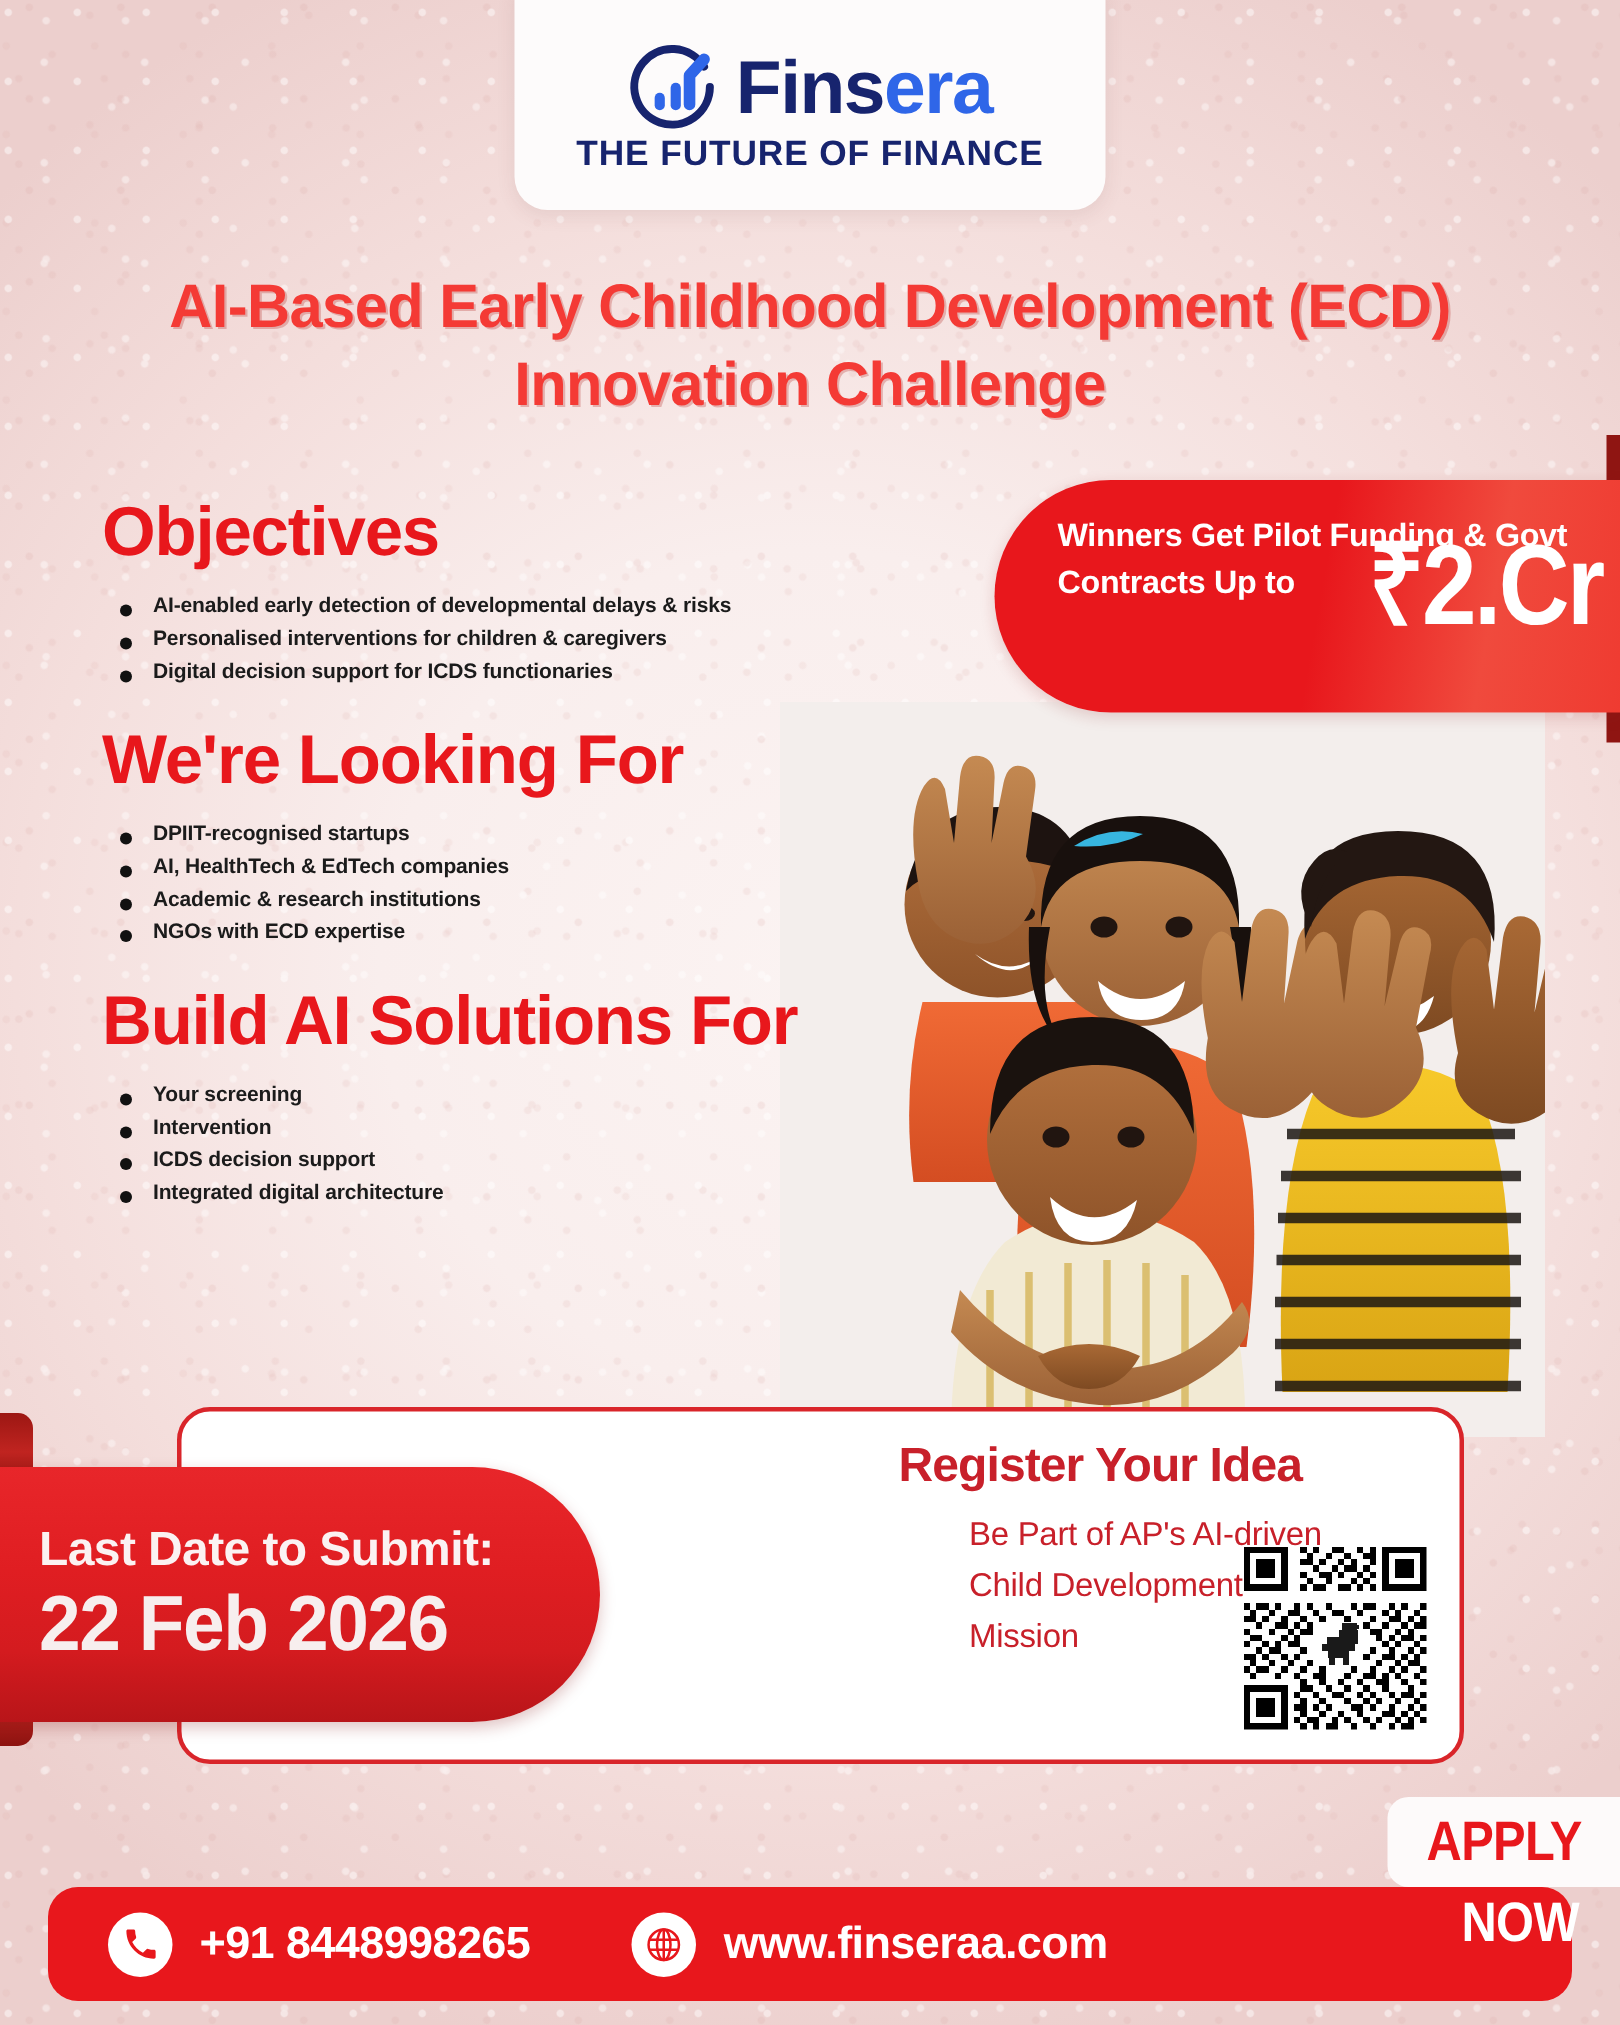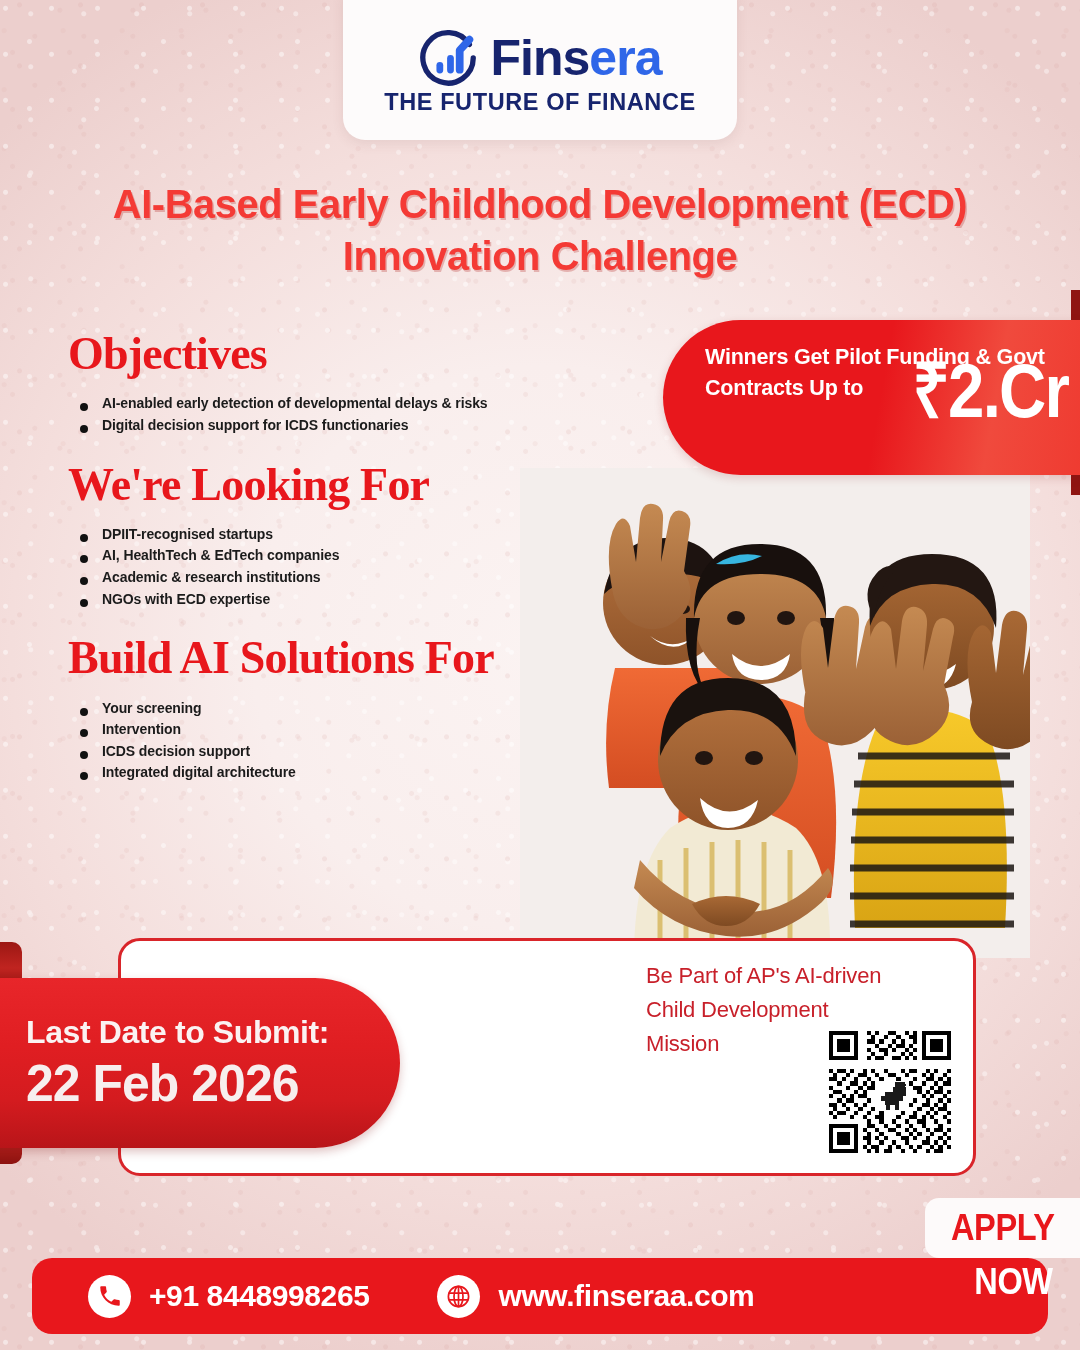--- a/index.html
+++ b/index.html
@@ -97,21 +97,20 @@
     position: absolute;
     left: 68px; top: 330px;
     width: 520px;
     z-index: 5;
   }
   .sec-head {
     color: #e8171c;
     font-weight: bold;
     line-height: 1.05;
     letter-spacing: -0.8px;
-    font-family: Liberation Serif, serif;
   }
   .sec-head.h1 { font-size: 46px; margin: 0 0 16px 0; }
   .sec-head.h2 { font-size: 46px; margin: 26px 0 16px 0; }
   ul.bullets {
     margin: 0;
     padding: 0 0 0 34px;
     list-style: none;
   }
   ul.bullets li {
     position: relative;
@@ -296,21 +295,21 @@
   
   .footer-bar {
     position: absolute;
     left: 32px; top: 1258px;
     width: 1016px; height: 76px;
     background: #e8171c;
     border-radius: 20px;
     z-index: 10;
     display: flex;
     align-items: center;
-    padding-left: 56px;
+    padding-left: 40px;
     box-sizing: border-box;
     gap: 68px;
   }
   .foot-item { display: flex; align-items: center; gap: 18px; }
   .foot-ic {
     width: 43px; height: 43px;
     background: #fff;
     border-radius: 50%;
     display: flex;
     align-items: center;
@@ -451,20 +450,21 @@
   <div class="prize-strip"></div>
   <div class="prize-badge">
     <div class="prize-line">Winners Get Pilot Funding &amp; Govt Contracts Up to</div>
     <div class="prize-amount">₹2.Cr</div>
   </div>
 
   <div class="content">
     <div class="sec-head h1">Objectives</div>
     <ul class="bullets">
       <li>AI-enabled early detection of developmental delays &amp; risks</li>
+      <li>Personalised interventions for children &amp; caregivers</li>
       <li>Digital decision support for ICDS functionaries</li>
     </ul>
 
     <div class="sec-head h2">We're Looking For</div>
     <ul class="bullets">
       <li>DPIIT-recognised startups</li>
       <li>AI, HealthTech &amp; EdTech companies</li>
       <li>Academic &amp; research institutions</li>
       <li>NGOs with ECD expertise</li>
     </ul>
@@ -473,20 +473,21 @@
     <ul class="bullets">
       <li>Your screening</li>
       <li>Intervention</li>
       <li>ICDS decision support</li>
       <li>Integrated digital architecture</li>
     </ul>
   </div>
 
   <div class="bottom-card">
     <div class="register-block">
+      <div class="register-title">Register Your Idea</div>
       <div class="register-sub">Be Part of AP's AI-driven Child Development Mission</div>
     </div>
     <div class="qr-wrap">
       <svg viewBox="0 0 29 29" shape-rendering="crispEdges" xmlns="http://www.w3.org/2000/svg">
         <rect width="29" height="29" fill="#fff"></rect>
         <g fill="#000">
           <path d="M0 0h7v7H0z"></path>
             <path d="M22 0h7v7h-7z"></path>
             <path d="M0 22h7v7H0z"></path>
         </g>

